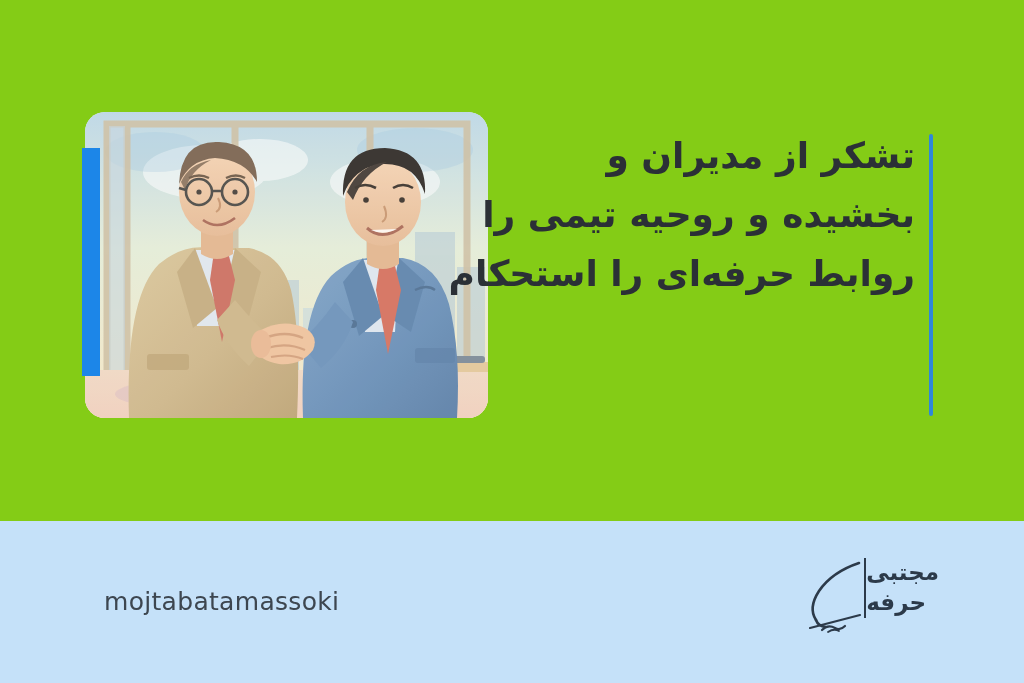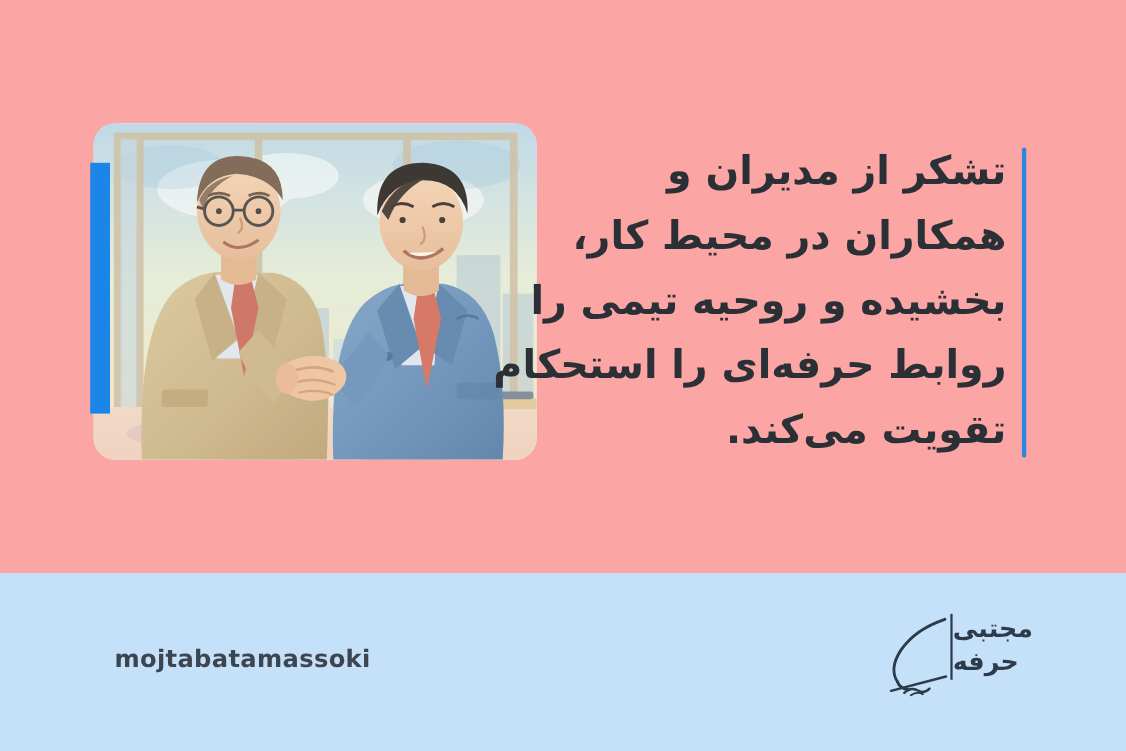--- a/index.html
+++ b/index.html
@@ -11,21 +11,21 @@
     height: 683px;
     overflow: hidden;
     font-family: "DejaVu Sans", "Liberation Sans", sans-serif;
     background: #e3edfb;
   }
 
   .poster {
     position: relative;
     width: 1024px;
     height: 683px;
-    background: #fca5a5;
+    background: #84cc16;
   }
 
   
   .footer-band {
     position: absolute;
     left: 0;
     top: 521px;
     width: 1024px;
     height: 162px;
     background: #c5e1f9;
@@ -91,24 +91,24 @@
     letter-spacing: 0.2px;
     white-space: nowrap;
   }
 
   
   .handle {
     position: absolute;
     left: 104px;
     top: 587px;
     color: #3d4650;
-    font-size: 22px;
+    font-size: 25px;
     letter-spacing: 0.3px;
     direction: ltr;
-    font-weight: 700;
+    font-weight: 400;
   }
 
   .brand-lockup {
     position: absolute;
     right: 85px;
     top: 558px;
     display: flex;
     align-items: flex-start;
     direction: rtl;
   }
@@ -300,24 +300,22 @@
       </svg>
     </div>
 
     <div class="accent-bar"></div>
   </div>
 
   <div class="quote-block">
     <div class="quote-rule"></div>
     <div class="quote-lines">
       <span class="quote-line">تشکر از مدیران و</span>
-      <span class="quote-line">همکاران در محیط کار،</span>
       <span class="quote-line">بخشیده و روحیه تیمی را</span>
       <span class="quote-line">روابط حرفه‌ای را استحکام</span>
-      <span class="quote-line">تقویت می‌کند.</span>
     </div>
   </div>
 
   <div class="handle">mojtabatamassoki</div>
 
   <div class="brand-lockup">
     <div class="brand-words">
       <span class="brand-word">مجتبی</span>
       <span class="brand-word">حرفه</span>
     </div>

